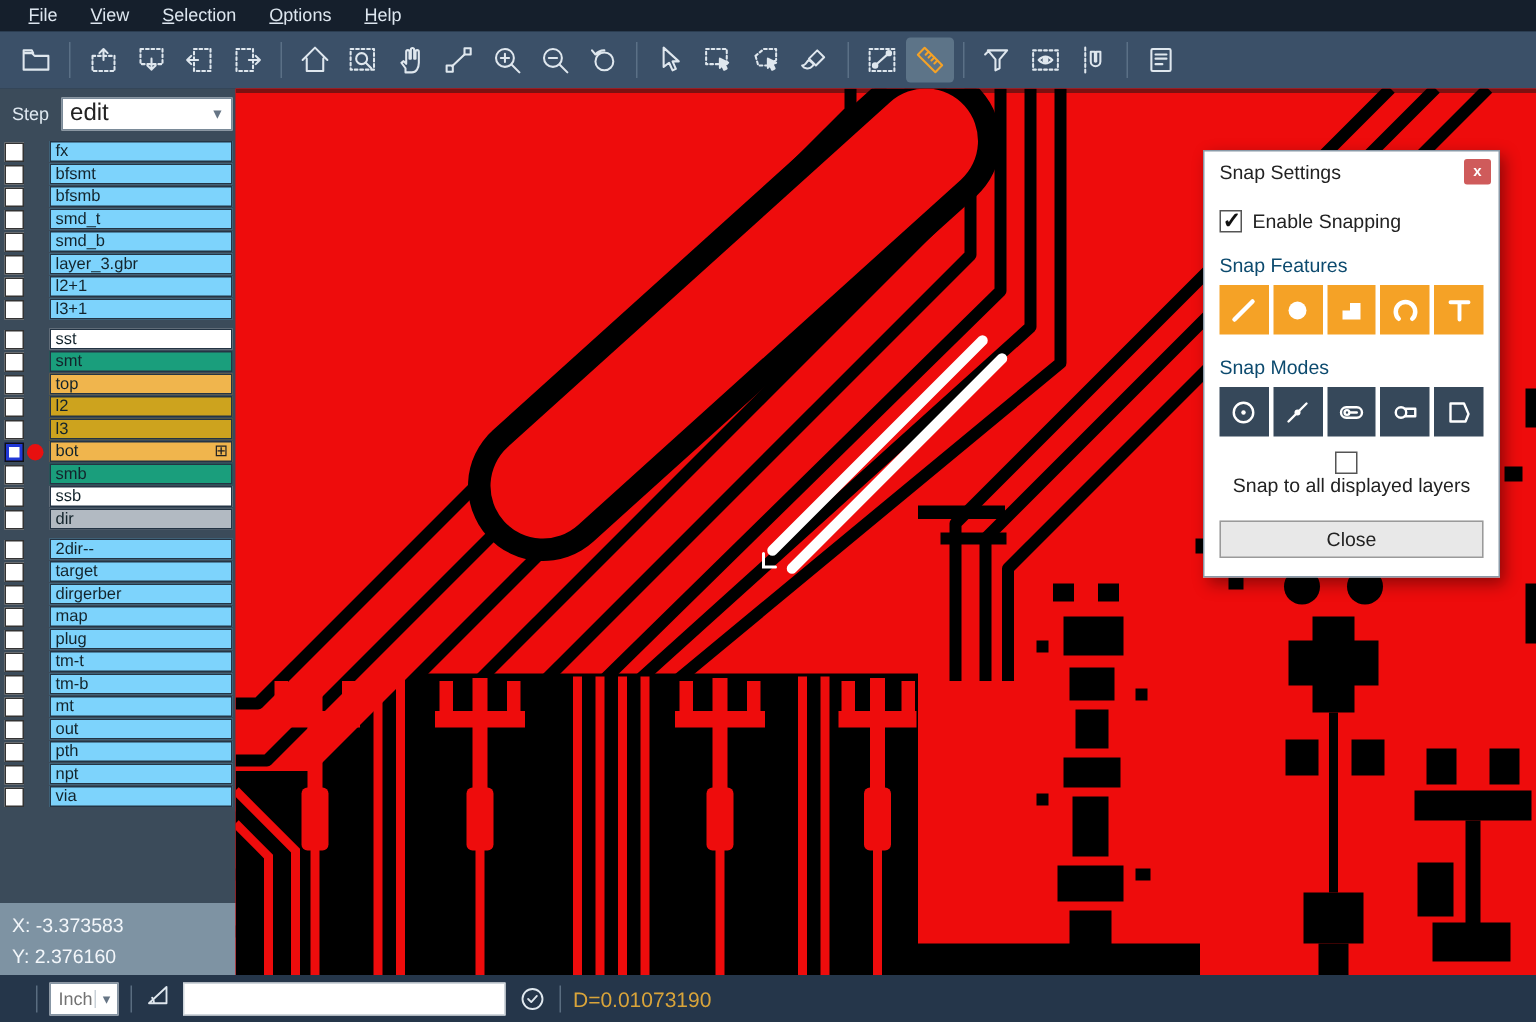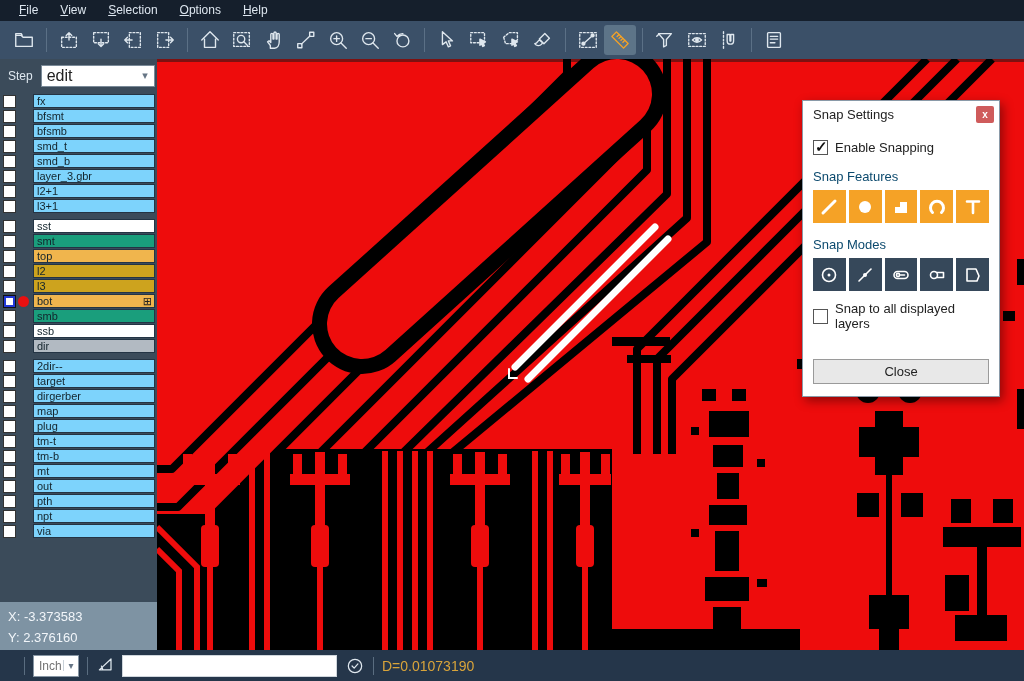--- a/index.html
+++ b/index.html
@@ -66,33 +66,33 @@
   
   .dialog { position:absolute; left:645px; top:41px; width:198px; background:#fff;
             border:1px solid #8a9aa8; box-shadow:3px 4px 10px rgba(0,0,0,.4); }
   .dlg-title { height:27px; display:flex; align-items:center; padding:0 5px 0 10px;
                color:#222; font-size:13px; }
   .dlg-close { margin-left:auto; width:18px; height:17px; background:#cf5b5b; color:#fff;
                font-size:10px; font-weight:bold; display:flex; align-items:center;
                justify-content:center; border-radius:2px; }
   .dlg-body { padding:4px 10px 12px; }
   .chk-row { display:flex; align-items:center; margin:8px 0 12px; }
-  .chk-row.tight { margin:10px 0 0; }
+  .chk-row.tight { margin:10px 0 0;flex-direction:column; }
   .chk { width:15px; height:15px; min-width:15px; border:1px solid #555; background:#fff;
          margin-right:7px; position:relative; }
   .chk.checked::after { content:"\2713"; position:absolute; left:1px; top:-3px;
                         font-size:15px; font-weight:bold; color:#111; }
   .chk-label { font-size:13px; color:#222; }
   .sec-label { font-size:13px; color:#0c4a6e; margin:14px 0 6px; }
   .btn-row { display:flex; gap:3px; margin-bottom:6px; }
   .fbtn, .mbtn { width:33px; height:33px; display:flex; align-items:center; justify-content:center; }
   .fbtn { background:#f5a226; }
   .mbtn { background:#36485a; }
   .fbtn svg, .mbtn svg { stroke:#fff; fill:none; stroke-linecap:round; stroke-linejoin:round; }
-  .dlg-close-btn { margin-top:28px; width:100%; height:25px; background:#e8e8e8;
+  .dlg-close-btn { margin-top:16px; width:100%; height:25px; background:#e8e8e8;
                    border:1px solid #9a9a9a; font-size:13px; color:#222;
                    display:flex; align-items:center; justify-content:center; }
 
   
   .bottombar { position:absolute; left:0; right:0; bottom:0; height:31px; background:#25364a;
                display:flex; align-items:center; padding-left:16px; }
   .bsep { width:1px; height:18px; background:#5a6d80; margin:0 8px; }
   .unit-select { width:46px; height:22px; background:#fff; border:1px solid #8796a4;
                  display:flex; align-items:center; }
   .unit-select .val { flex:1; font-size:12px; color:#737373; padding-left:5px; }

